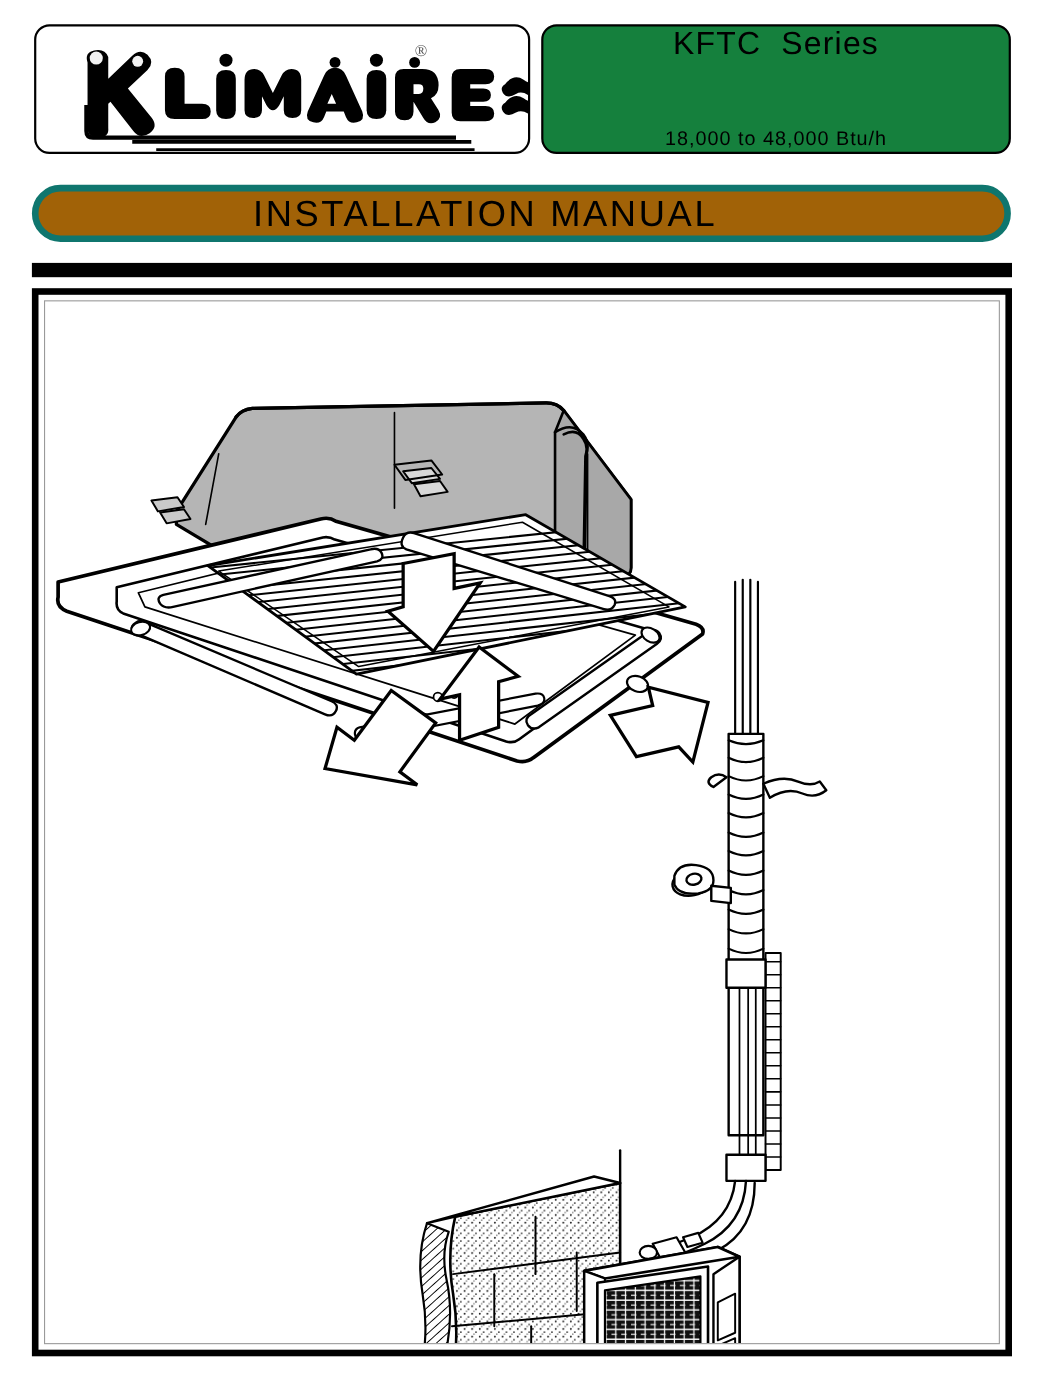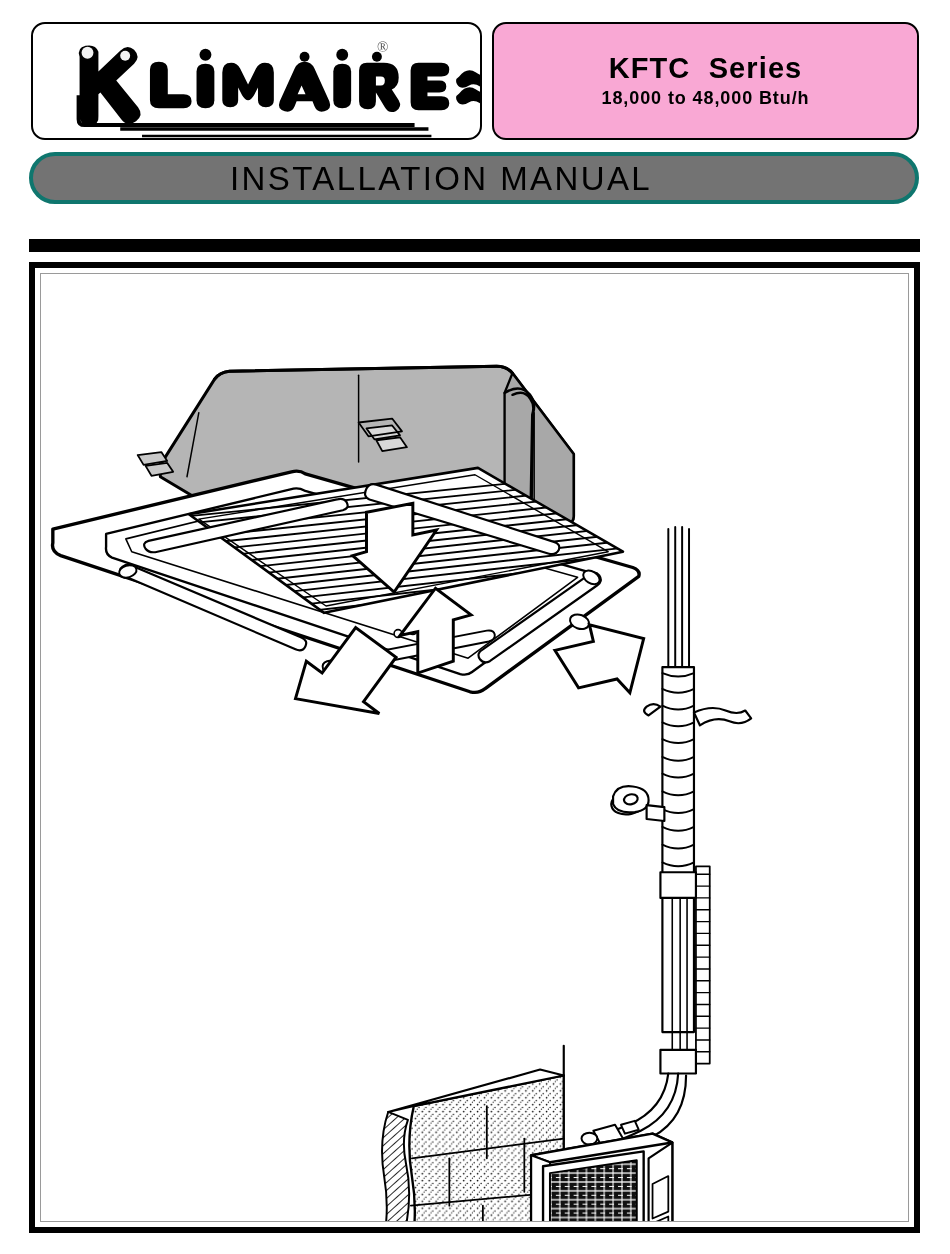--- a/index.html
+++ b/index.html
@@ -50,27 +50,26 @@
   }
 
   .series-box {
     position: absolute;
     left: 492px;
     top: 22px;
     width: 427px;
     height: 118px;
     border: 2px solid #000;
     border-radius: 14px;
-    background: #f9a8d4;
+    background: #15803d;
     box-sizing: border-box;
     display: flex;
     flex-direction: column;
     align-items: center;
-    justify-content: center;
-    font-weight: bold;
+    justify-content: space-between;
   }
   .series-title {
     font-size: 29px;
     letter-spacing: 1.1px;
     line-height: 1.12;
     white-space: pre;
   }
   .series-sub1 {
     font-size: 18px;
     letter-spacing: 0.9px;
@@ -81,26 +80,26 @@
   .series-sub2 {
     font-size: 19px;
     letter-spacing: 0.9px;
     line-height: 1.3;
     white-space: pre;
   }
 
   .title-box {
     position: absolute;
     left: 29px;
-    top: 152px;
+    top: 168px;
     width: 890px;
     height: 52px;
-    border: 4px solid #0f766e;
+    border: 6px solid #0f766e;
     border-radius: 26px;
-    background: #737373;
+    background: #a16207;
     box-sizing: border-box;
   }
   .title-text {
     position: absolute;
     left: 0;
     right: 0;
     top: 50%;
     transform: translateY(-50%);
     text-align: center;
     padding-right: 66px;

